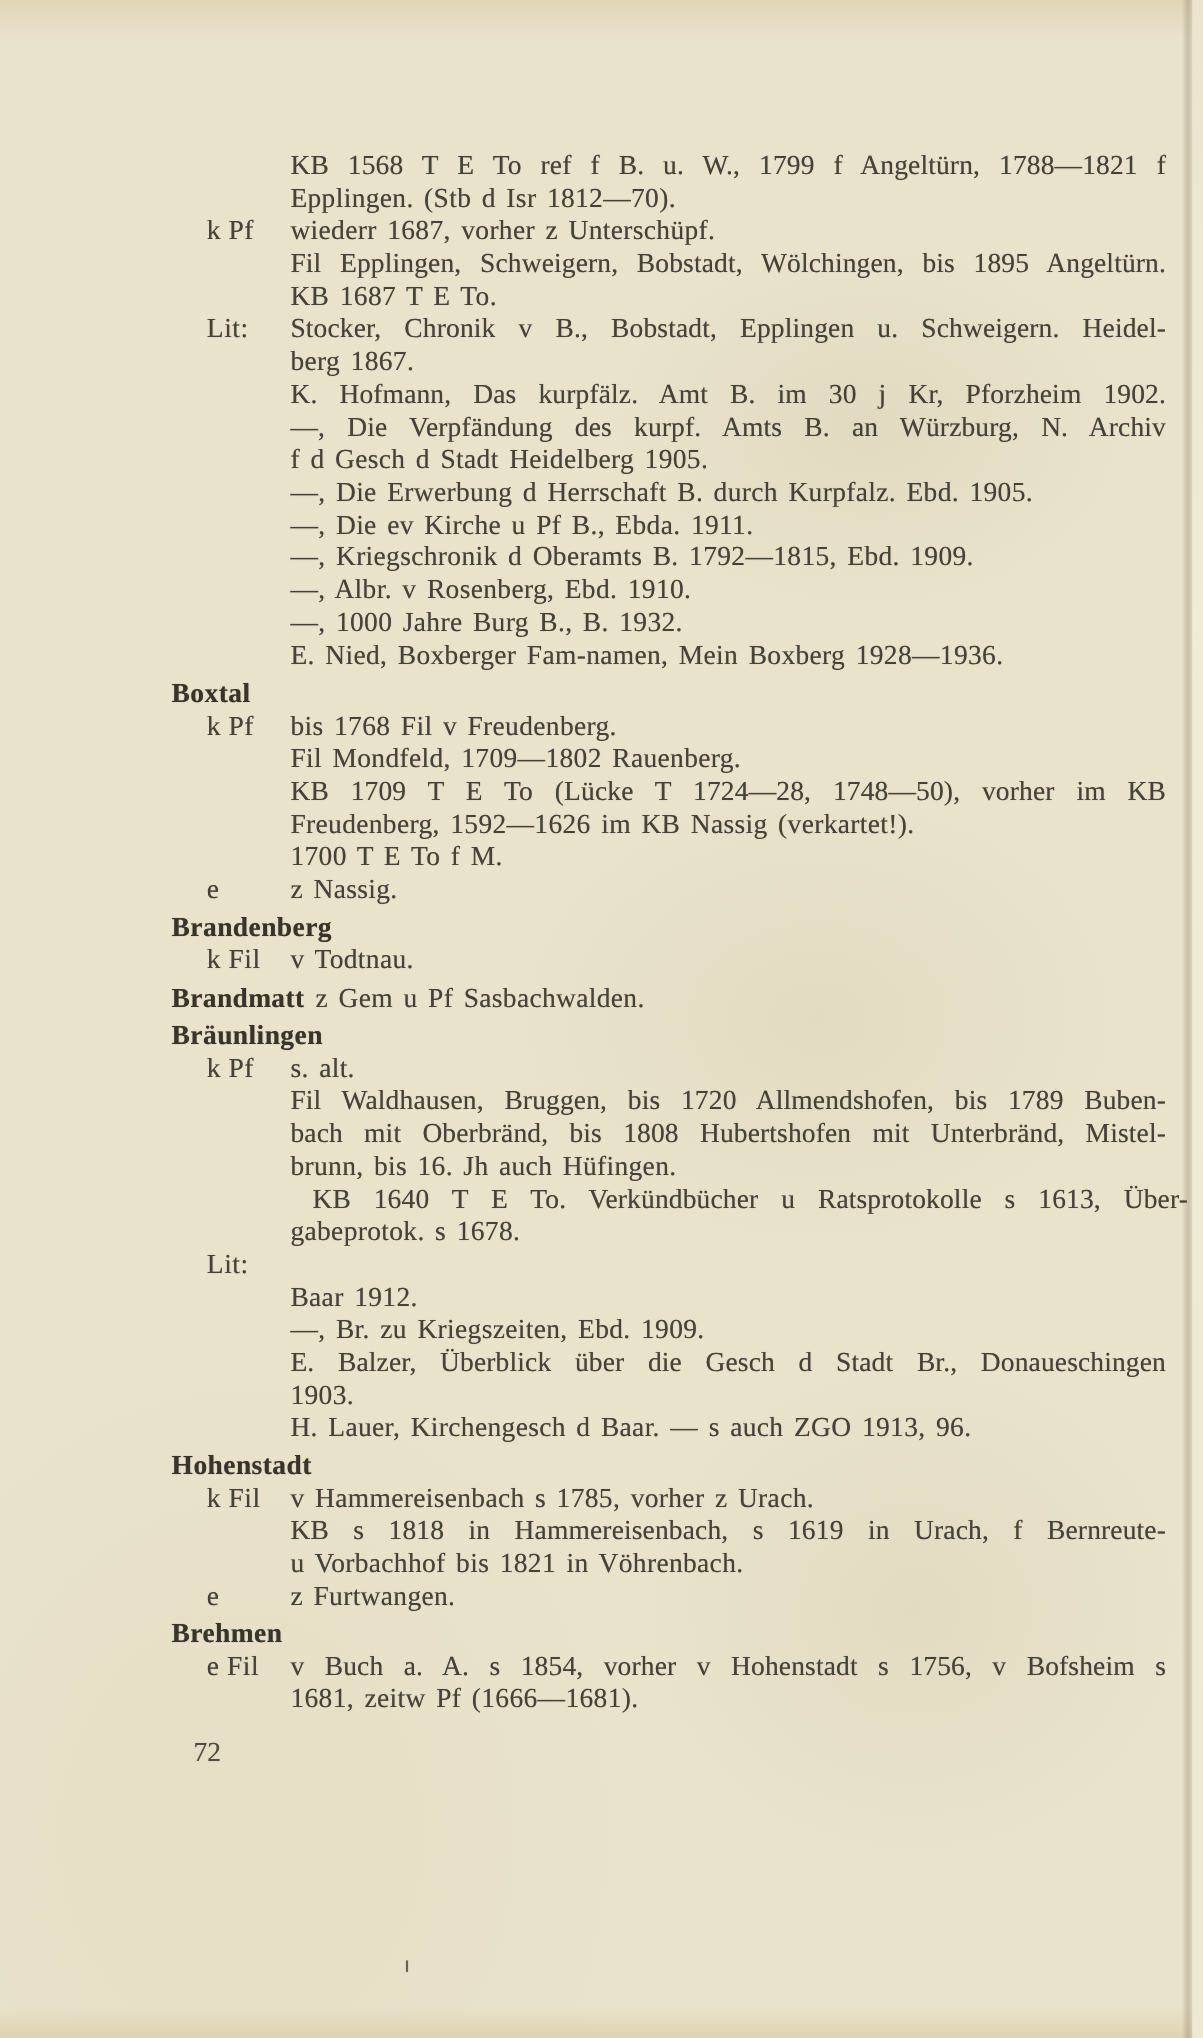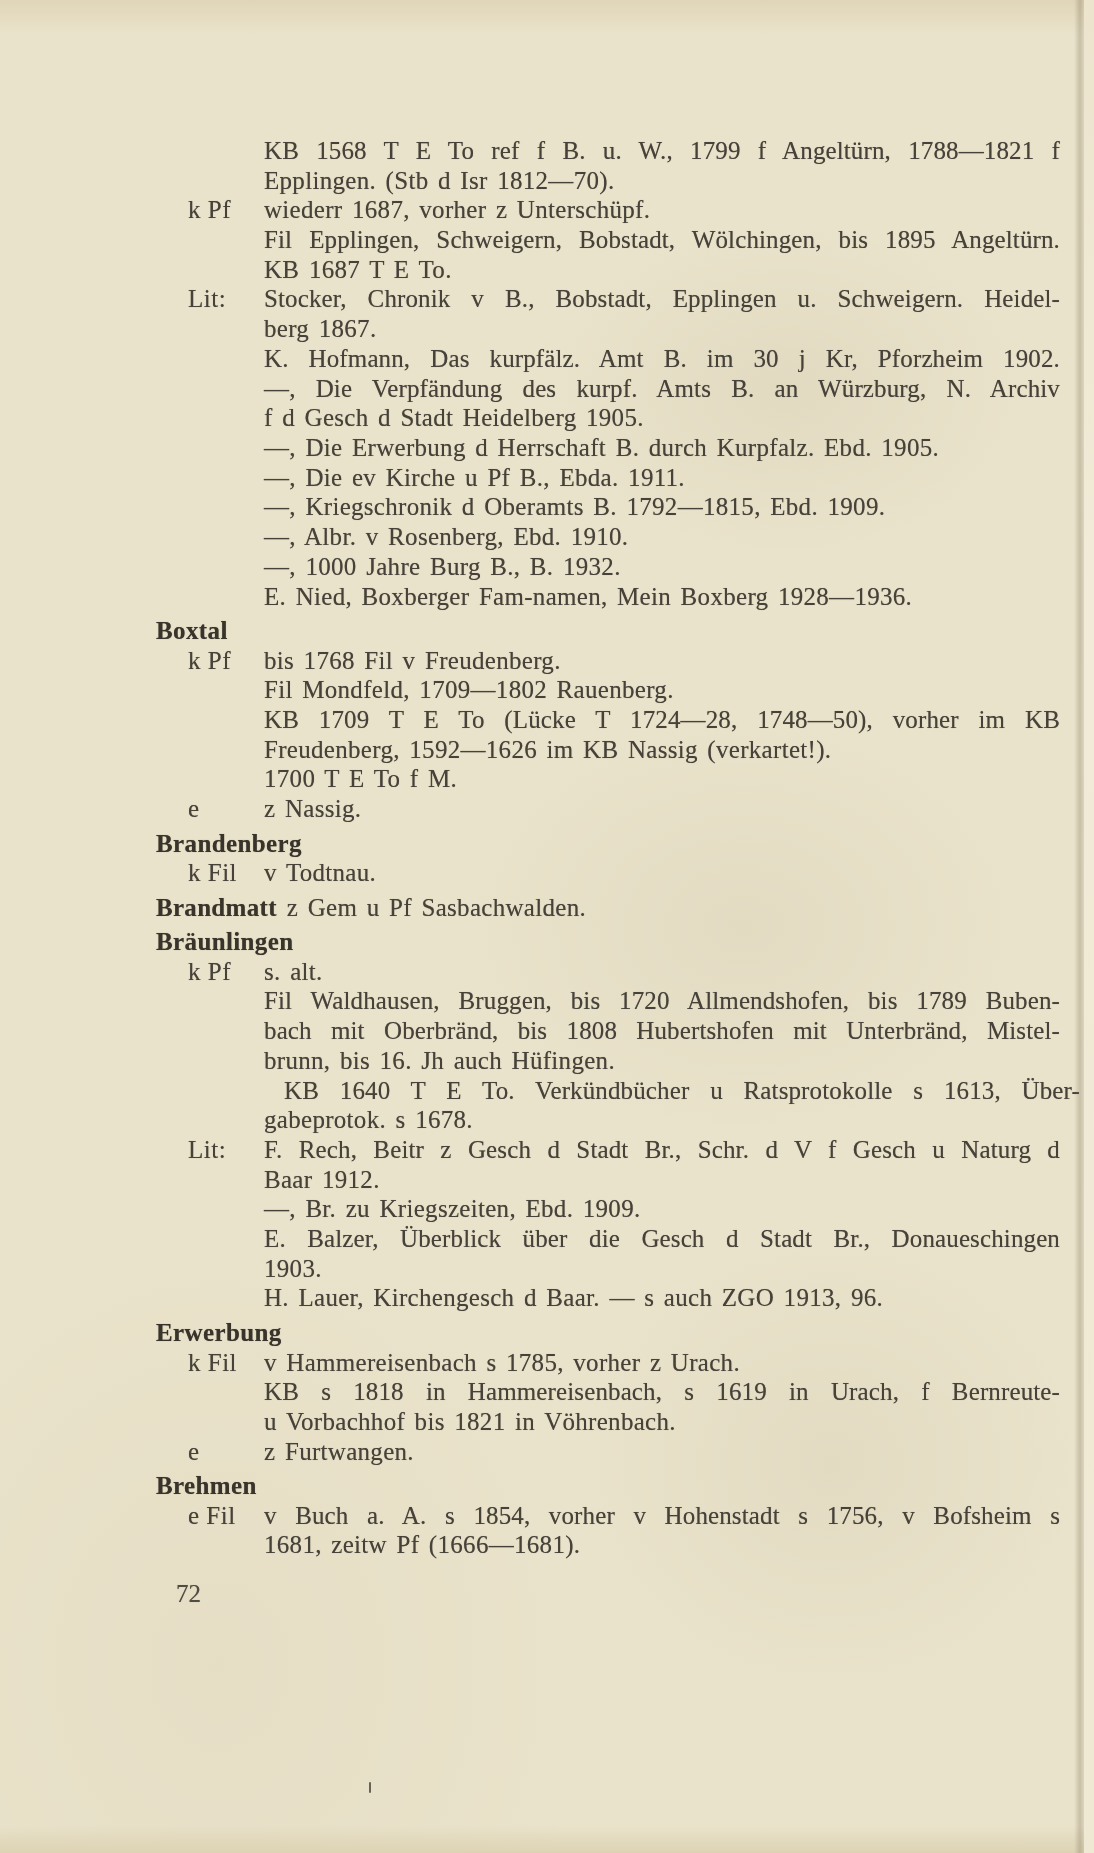--- a/index.html
+++ b/index.html
@@ -223,39 +223,38 @@
         <div class="body-text">brunn, bis 16. Jh auch Hüfingen.</div>
       </div>
       <div class="line" style="top: 1075px; margin-left: 20px;">
         <div class="body-text justify">KB 1640 T E To. Verkündbücher u Ratsprotokolle s 1613, Über-</div>
       </div>
       <div class="line" style="top: 1104px;">
         <div class="body-text">gabeprotok. s 1678.</div>
       </div>
       <div class="line" style="top: 1134px;">
         <span class="entry-label">Lit:</span>
-        <div class="body-text justify">F. Rech, Beitr z Gesch d Stadt Br., Schr. d V f Gesch u Naturg d</div>
       </div>
       <div class="line" style="top: 1164px;">
         <div class="body-text">Baar 1912.</div>
       </div>
       <div class="line" style="top: 1193px;">
         <div class="body-text">—, Br. zu Kriegszeiten, Ebd. 1909.</div>
       </div>
       <div class="line" style="top: 1223px;">
         <div class="body-text justify">E. Balzer, Überblick über die Gesch d Stadt Br., Donaueschingen</div>
       </div>
       <div class="line" style="top: 1253px;">
         <div class="body-text">1903.</div>
       </div>
       <div class="line" style="top: 1282px;">
         <div class="body-text">H. Lauer, Kirchengesch d Baar. — s auch ZGO 1913, 96.</div>
       </div>
       <div class="line" style="top: 1317px;">
-        <span class="headword">Erwerbung</span>
+        <span class="headword">Hohenstadt</span>
       </div>
       <div class="line" style="top: 1347px;">
         <span class="entry-label">k Fil</span>
         <div class="body-text">v Hammereisenbach s 1785, vorher z Urach.</div>
       </div>
       <div class="line" style="top: 1376px;">
         <div class="body-text justify">KB s 1818 in Hammereisenbach, s 1619 in Urach, f Bernreute-</div>
       </div>
       <div class="line" style="top: 1406px;">
         <div class="body-text">u Vorbachhof bis 1821 in Vöhrenbach.</div>

